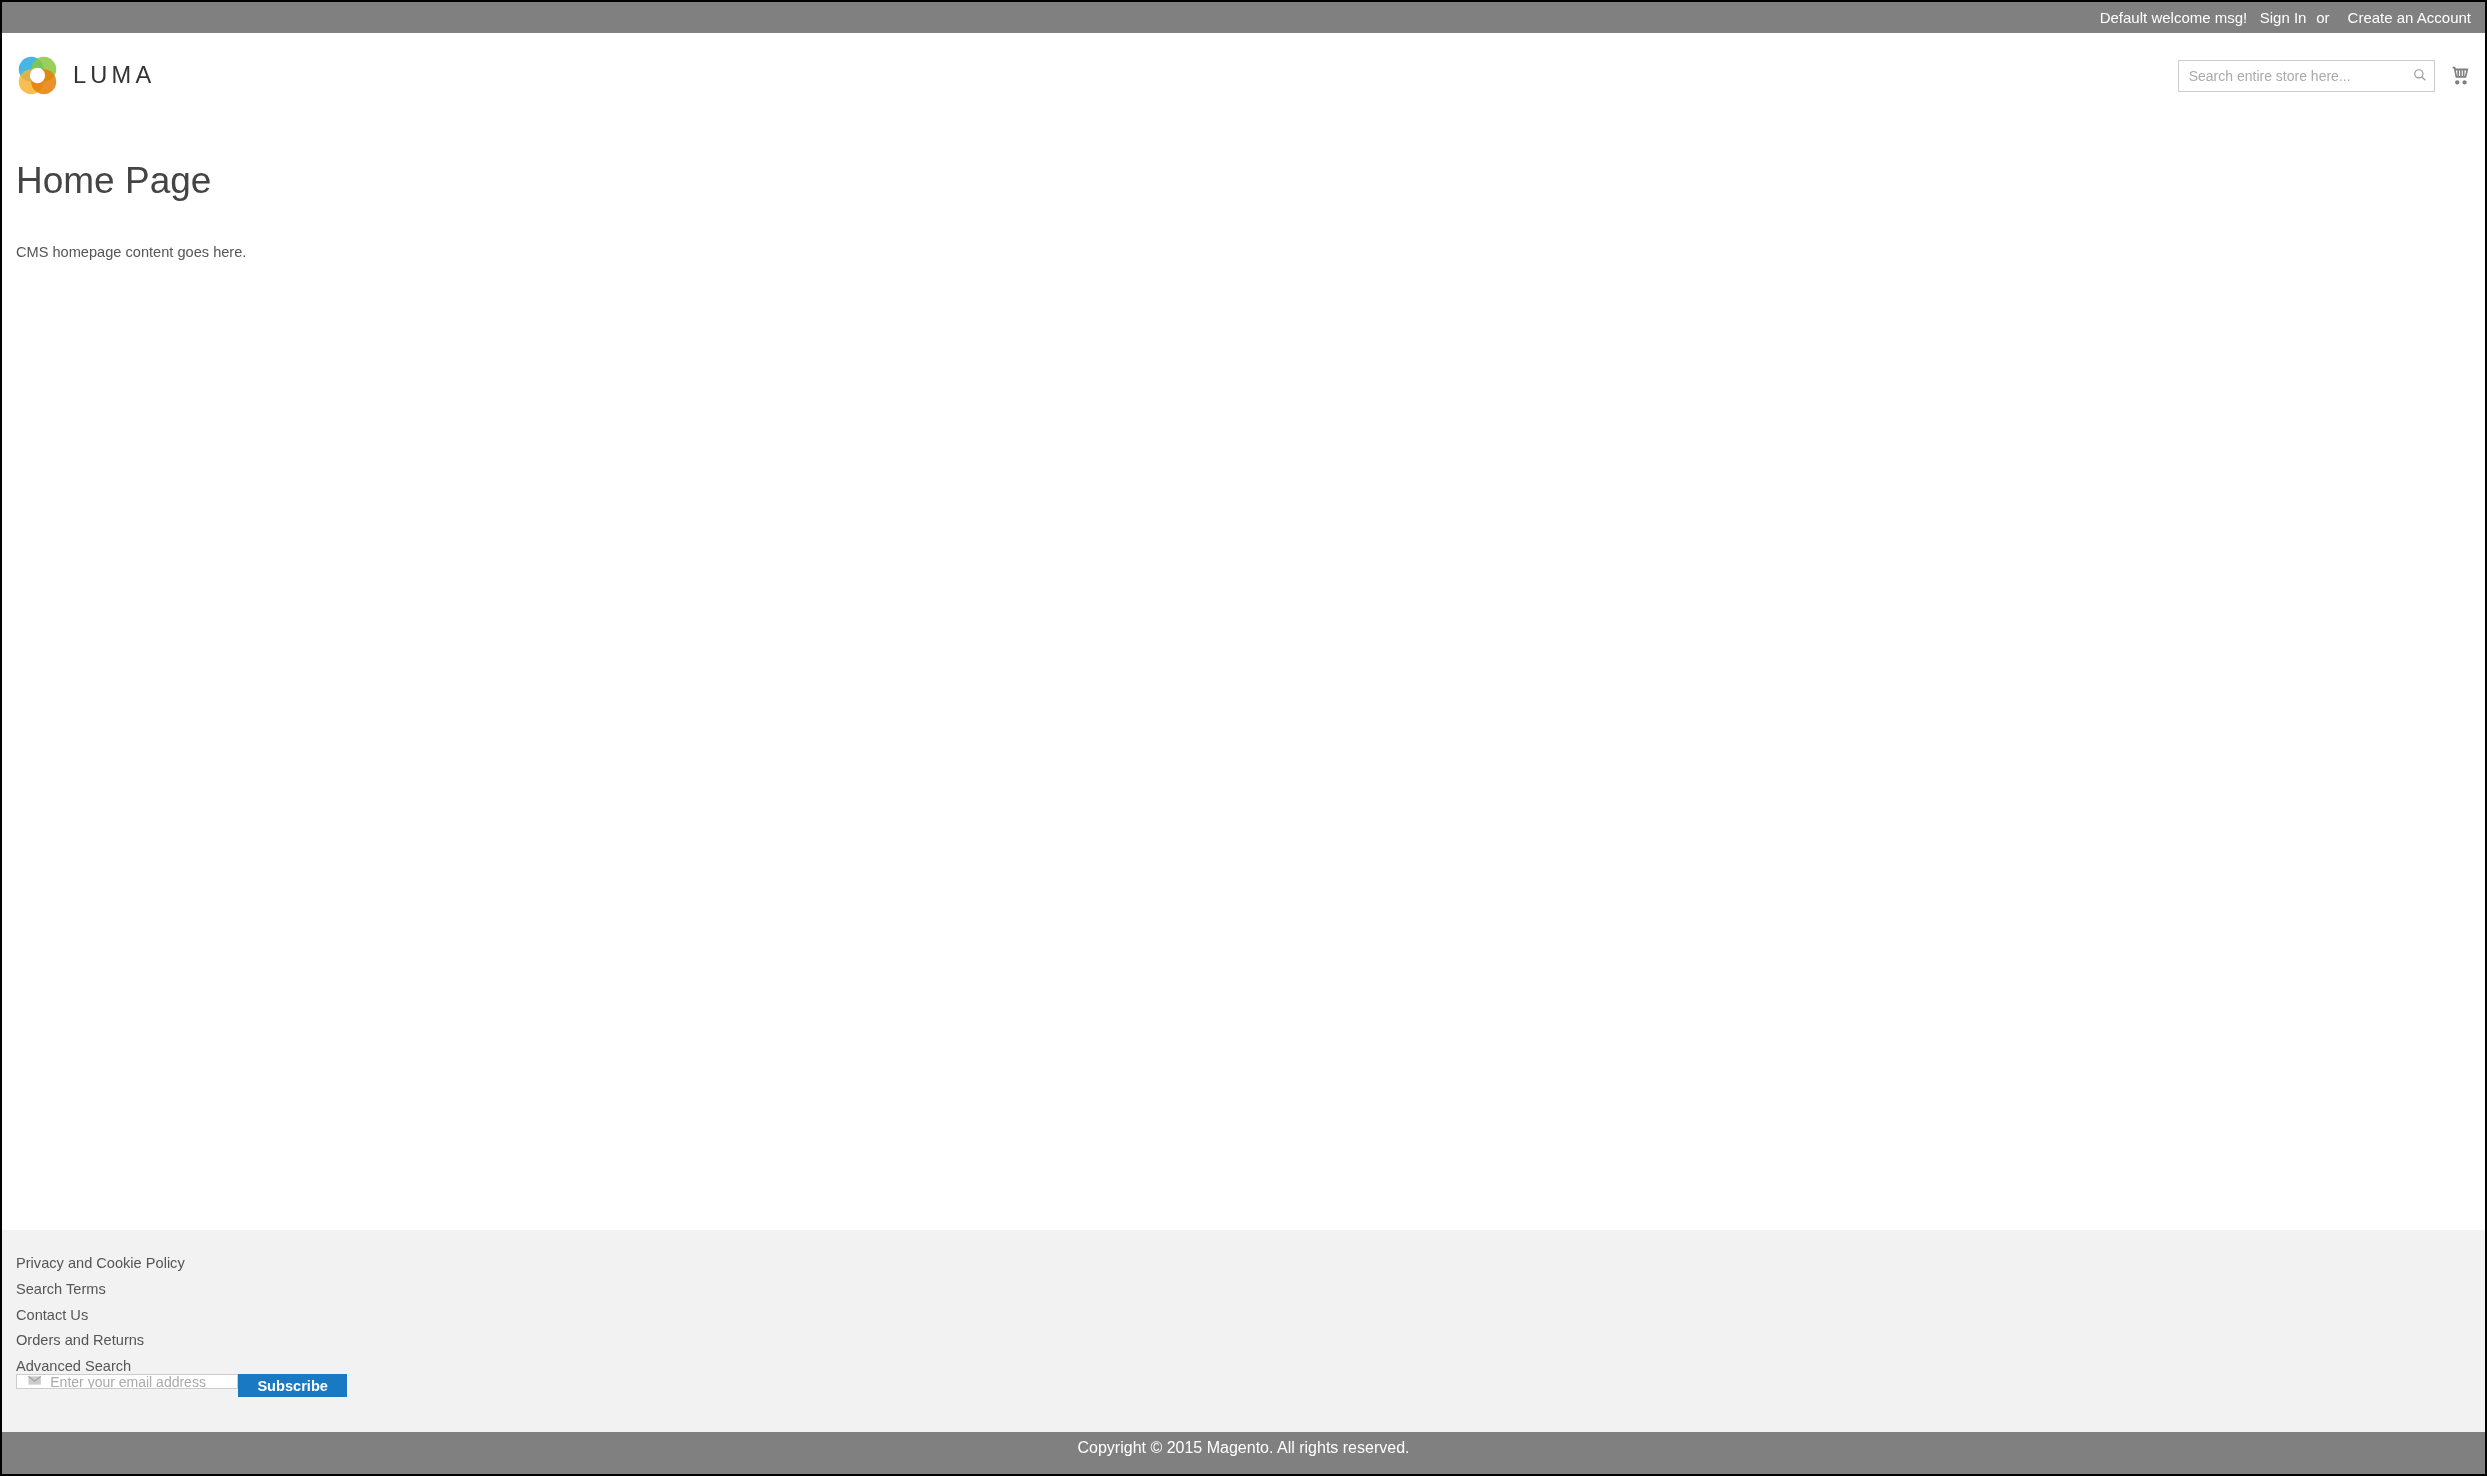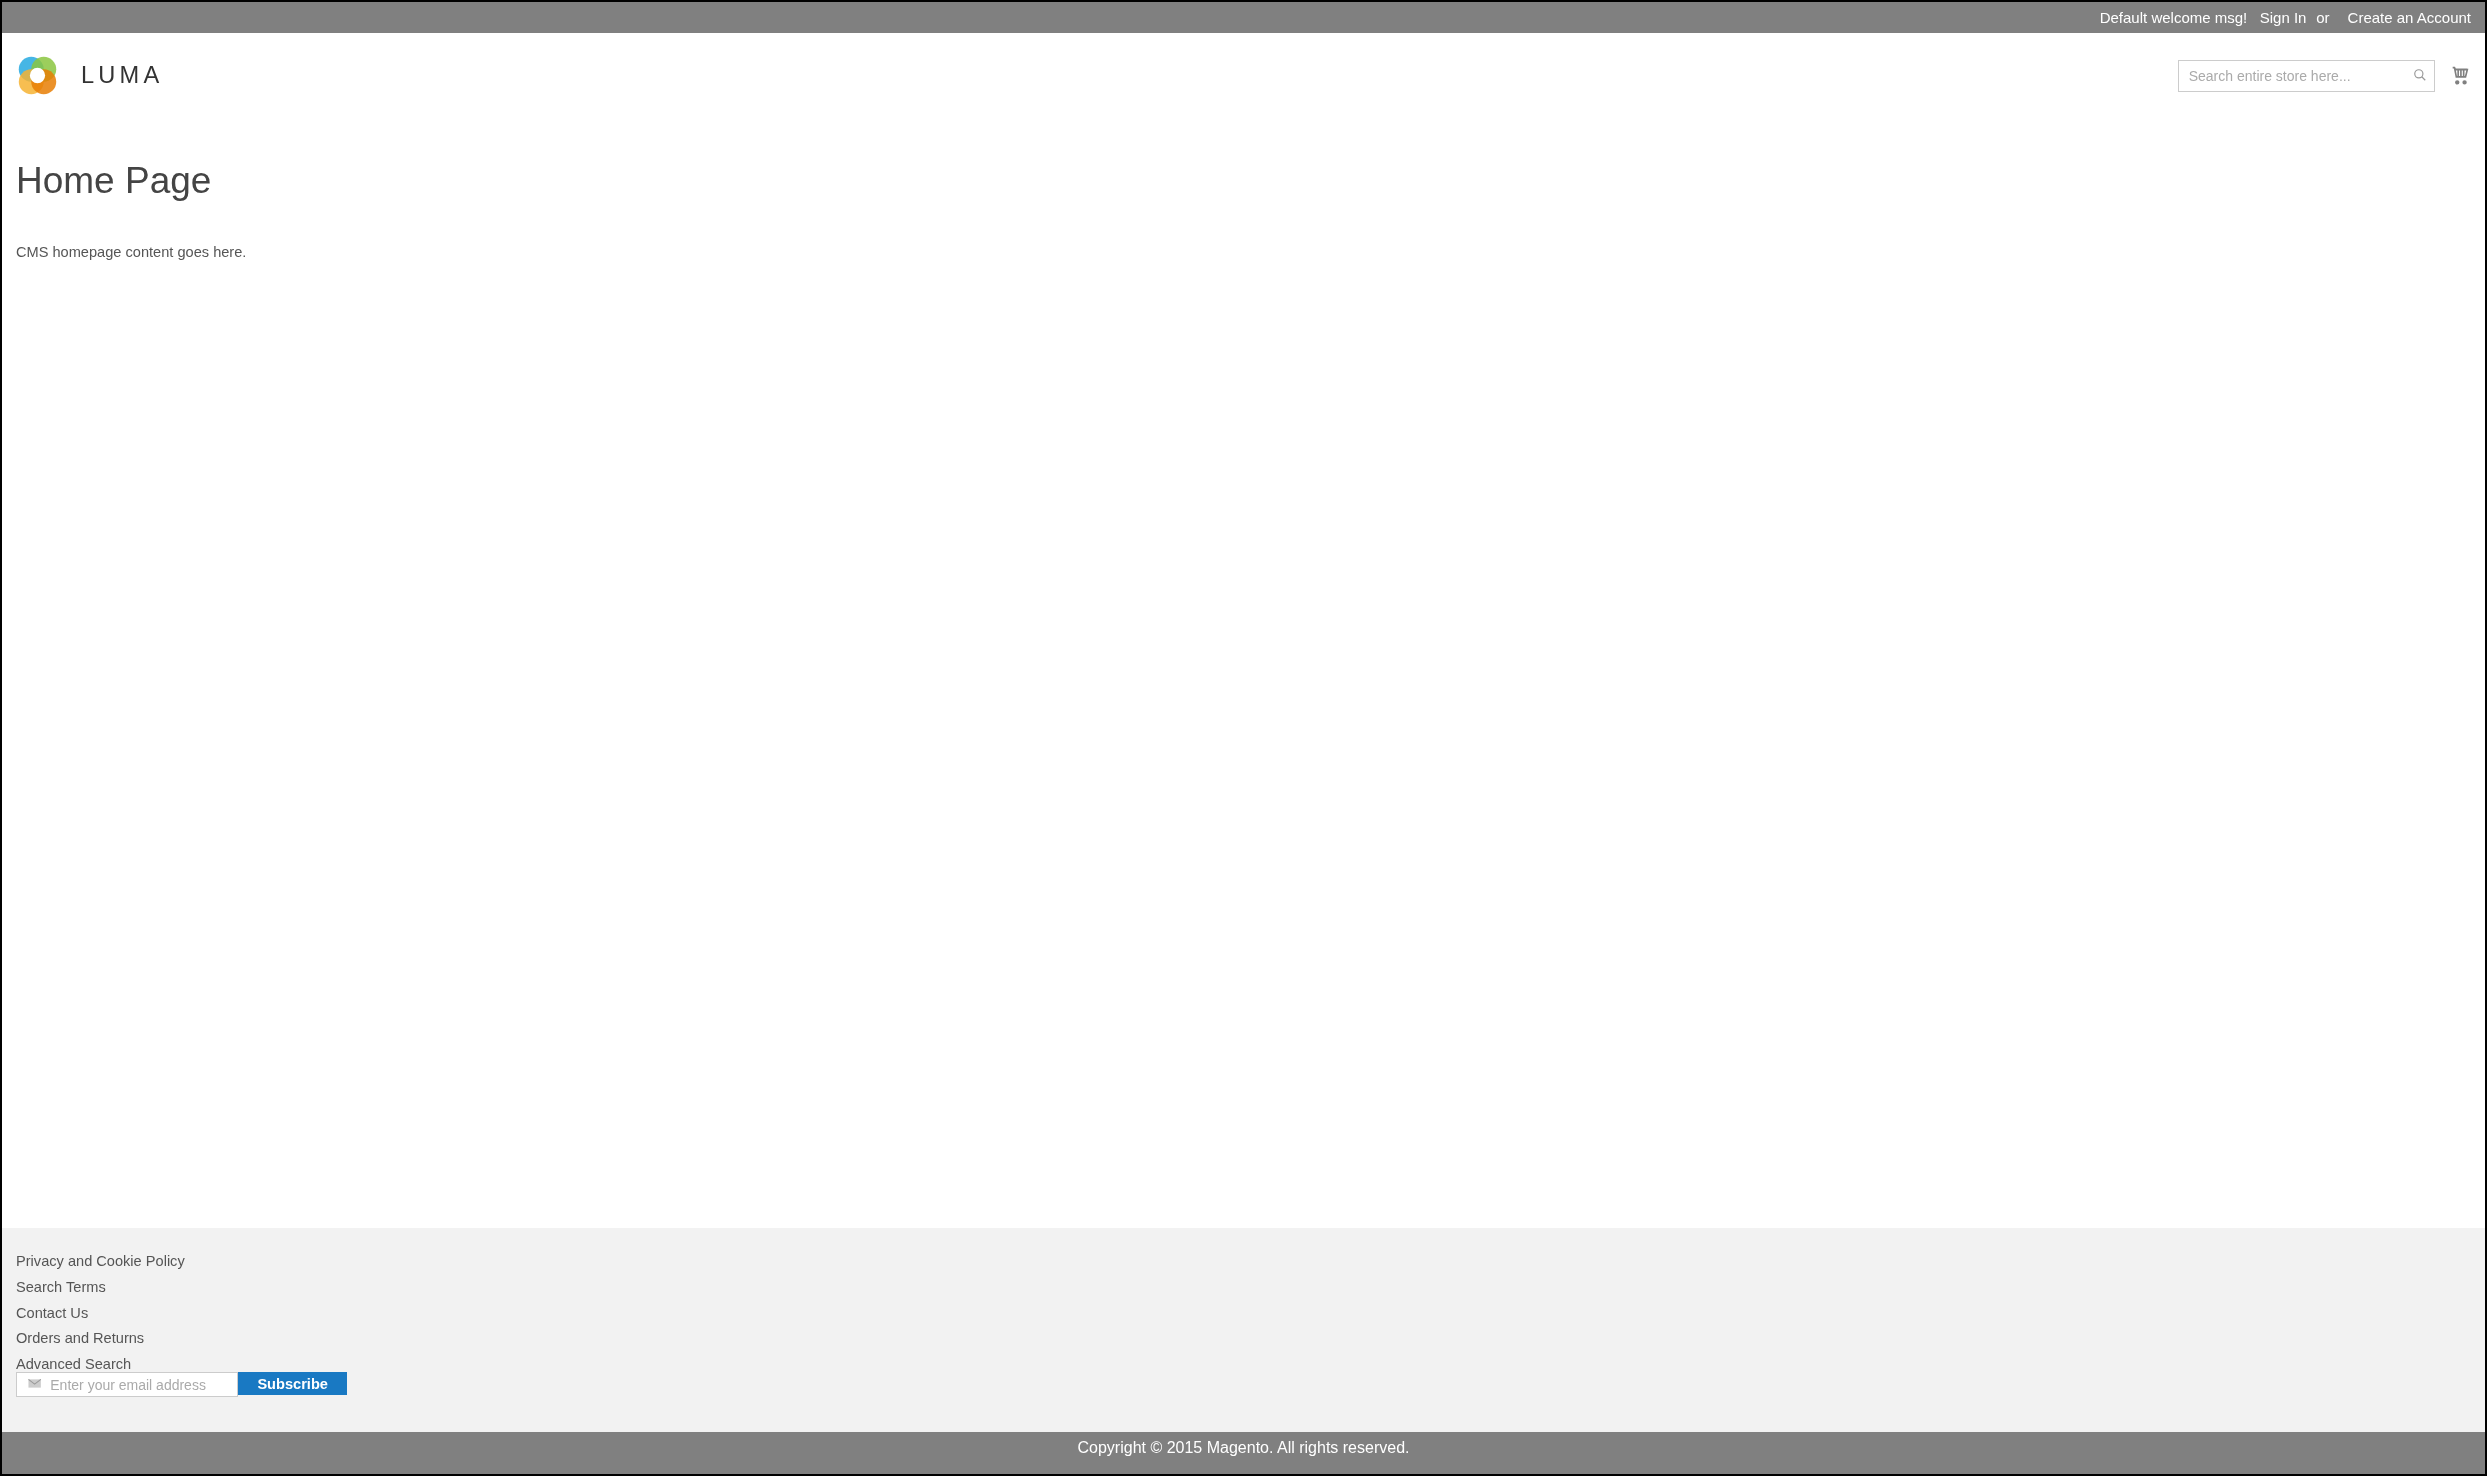--- a/index.html
+++ b/index.html
@@ -34,21 +34,21 @@
     }
     .header {
       padding: 21px 14px 28px 14px;
       display: flex;
       align-items: center;
       justify-content: space-between;
     }
     .logo-wrap {
       display: flex;
       align-items: center;
-      gap: 22px;
+      gap: 14px;
     }
     .logo-icon {
       width: 43px;
       height: 43px;
       position: relative;
     }
     .logo-text {
       font-size: 23.6px;
       font-weight: 400;
       color: #333;
@@ -125,21 +125,21 @@
       align-items: stretch;
     }
     .newsletter-input-wrap {
       position: relative;
       background: #fff;
       border: 0.7px solid #ccc;
       display: flex;
       align-items: center;
       padding: 0 9.7px;
       width: 222px;
-      height: 25px;
+      height: 15px;
     }
     .envelope-icon {
       color: #bbb;
       margin-right: 8.3px;
     }
     .newsletter-input {
       border: none;
       outline: none;
       font-size: 14px;
       width: 100%;

